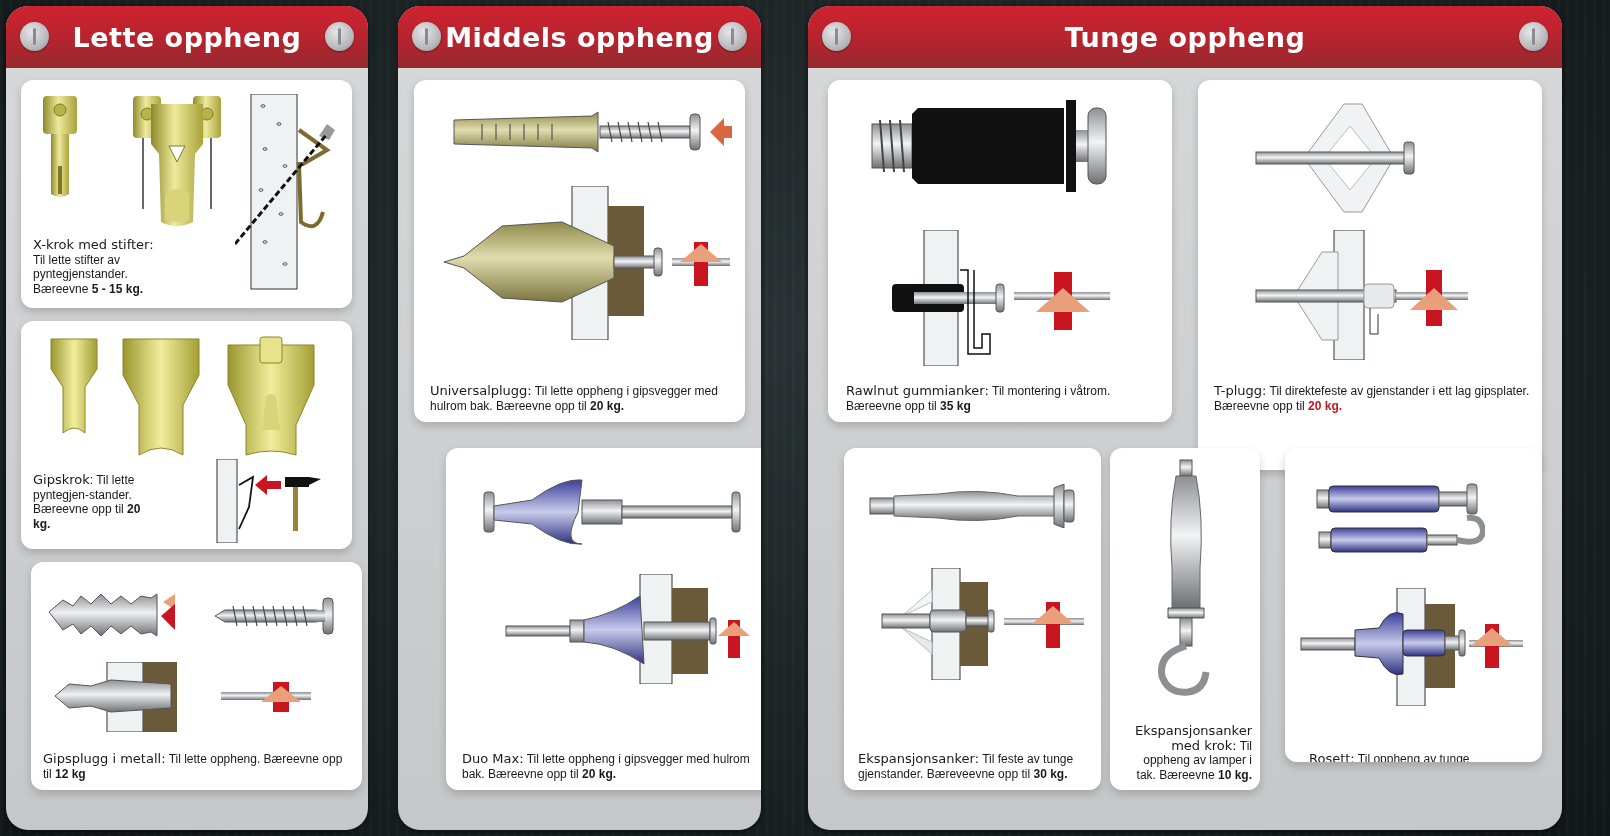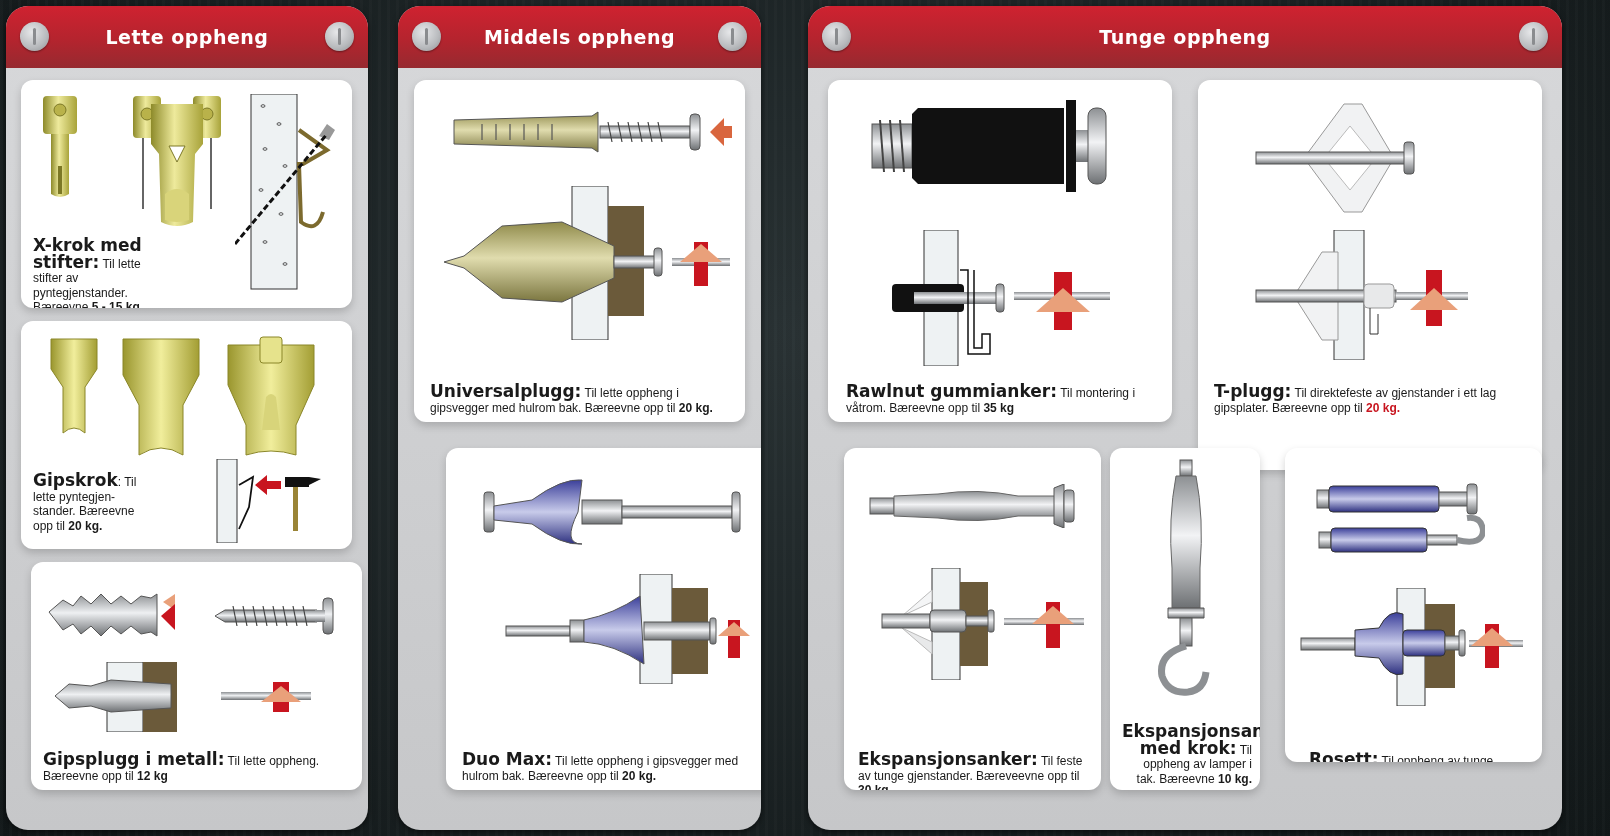--- a/index.html
+++ b/index.html
@@ -25,21 +25,21 @@
     height: 62px;
     background: linear-gradient(180deg, #cf2230 0%, #b4242e 55%, #962a30 100%);
     position: relative;
     display: flex;
     align-items: center;
     justify-content: center;
   }
   .panel-title {
     color: #fff;
     font-weight: bold;
-    font-size: 19px;
+    font-size: 27px;
     letter-spacing: 0.5px;
     font-family: "DejaVu Sans", sans-serif;
   }
   .screw {
     position: absolute;
     top: 16px;
     width: 29px; height: 29px;
     border-radius: 50%;
     background: radial-gradient(circle at 40% 35%, #e6e7e9 0%, #b8babd 60%, #8e9093 100%);
     box-shadow: 0 1px 2px rgba(0,0,0,0.4);
@@ -58,21 +58,21 @@
     overflow: hidden;
   }
   .caption {
     position: absolute;
     font-size: 12px;
     line-height: 14.5px;
     color: #1a1a1a;
     font-family: "Liberation Sans", sans-serif;
   }
   .caption b { font-weight: bold; }
-  .caption .name { font-family: "DejaVu Sans", sans-serif; font-weight: bold; font-size: 17px; }
+  .caption .name { font-family: "DejaVu Sans", sans-serif; font-weight: normal; font-size: 13px; }
   .caption .red { color: #c8151f; }
   svg { position: absolute; }
 </style>
 </head>
 <body>
 
 <div class="panel" style="left:6px; width:362px;">
   <div class="panel-header">
     <span class="screw left"></span>
     <span class="panel-title">Lette oppheng</span>

